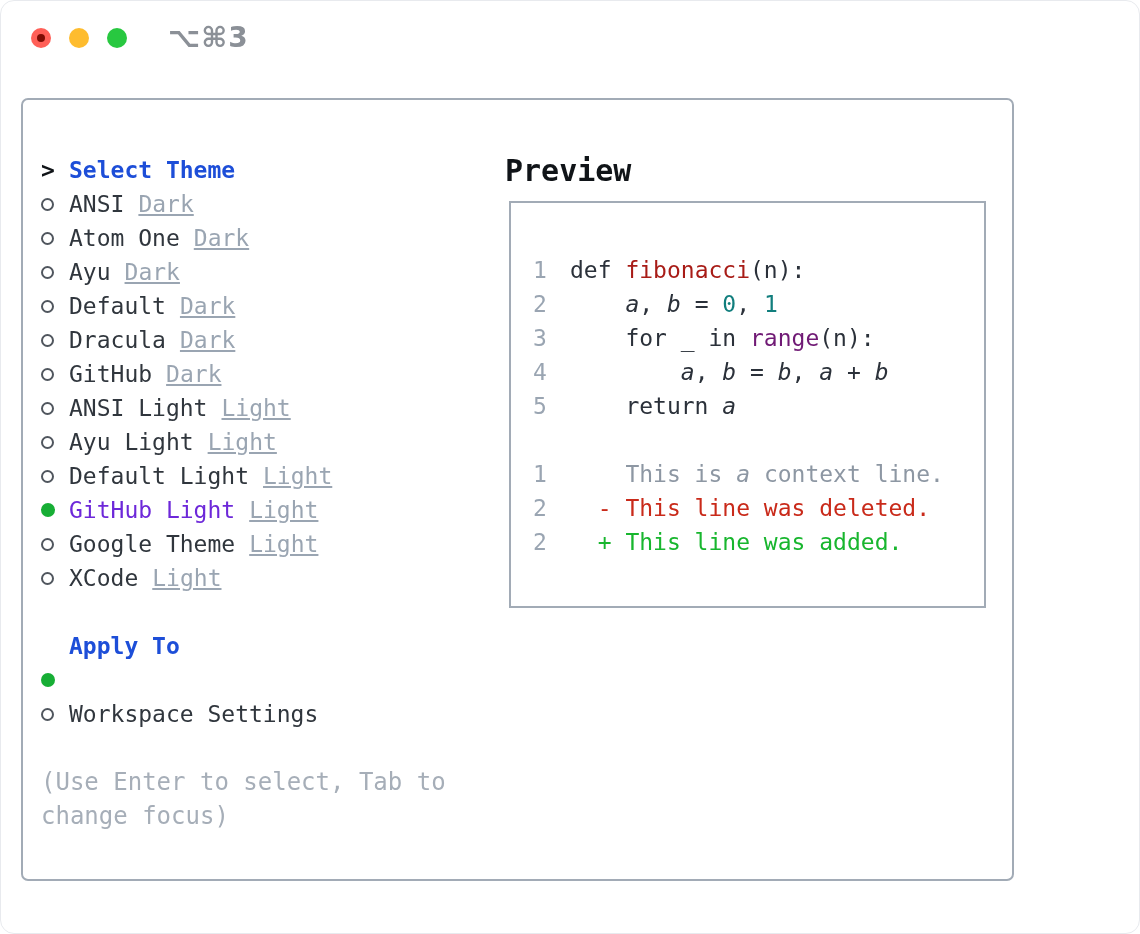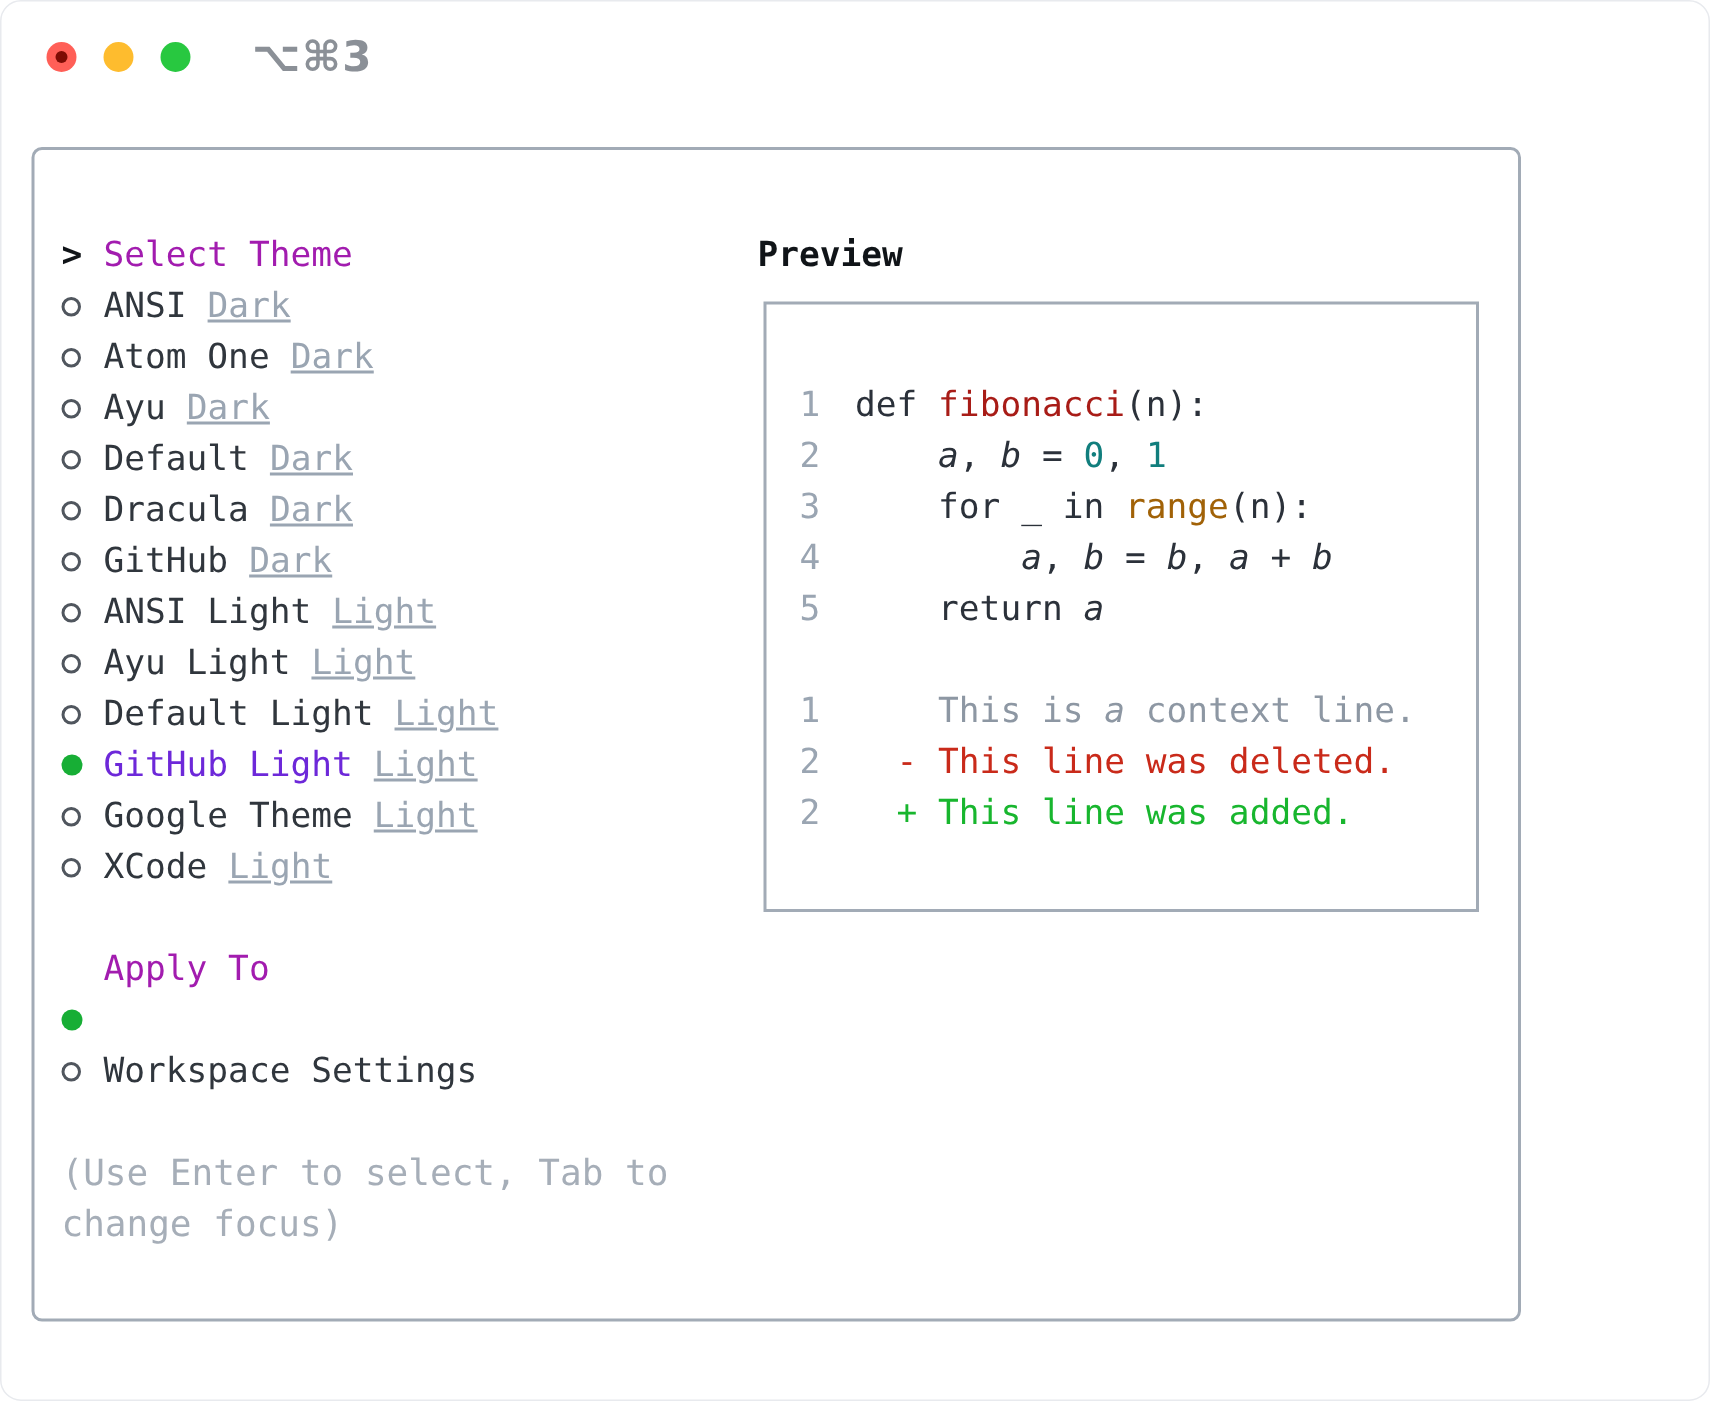--- a/index.html
+++ b/index.html
@@ -30,42 +30,42 @@
   
   .panel {
     position:absolute; left:20px; top:97px; width:993px; height:783px;
     border:2px solid #a2abb6; border-radius:7px; background:#fff;
   }
   .row { display:flex; align-items:center; height:34px; font-size:23px; }
   
   .left-col { position:absolute; left:18px; top:53px; width:440px; }
   .gutter { width:28px; display:flex; align-items:center; flex:none; }
   .prompt { font-weight:bold; color:#101418; }
-  .hdr { font-weight:normal; color:#a21caf; }
+  .hdr { font-weight:bold; color:#1d4ed8; }
   .ring { width:13px; height:13px; border:2px solid #50565e; border-radius:50%; }
   .dot  { width:14px; height:14px; border-radius:50%; background:#17ae35; }
   .tname { color:#30363d; white-space:pre; }
   .tname.sel { color:#6d28d9;text-align:center; }
   .variant { color:#9aa5b2; padding-left:14px; white-space:pre;text-decoration:underline; }
   .help { color:#a6aeb8; height:34px; display:flex; align-items:center; font-size:24px; }
   .spacer { height:34px; }
   
   .right-col { position:absolute; left:482px; top:53px; }
-  .pv-label { font-weight:bold; color:#101418; font-size:23px; height:34px; display:flex; align-items:center; }
+  .pv-label { font-weight:bold; color:#101418; font-size:30px; height:34px; display:flex; align-items:center; }
   .preview-box {
     margin-top:14px; margin-left:4px; width:477px; height:407px;
     border:2px solid #a2abb6; background:#fff; padding:50px 0 0 22px;
   }
   .pline { display:flex; height:34px; align-items:center; font-size:23px; }
   .lineno { width:37px; flex:none; color:#9aa5b2; white-space:pre; }
   .ptext { white-space:pre; }
   .seg-plain   { color:#2b313a; }
   .seg-func    { color:#a81c17; }
   .seg-num     { color:#117e7d; }
-  .seg-builtin { color:#a16207; }
+  .seg-builtin { color:#701a75; }
   .seg-var     { color:#2b313a; font-style:italic; }
   .seg-context { color:#8d97a3; }
   .seg-context-italic { color:#8d97a3; font-style:italic; }
   .seg-deleted { color:#c92a1a; }
   .seg-added   { color:#18b62e; }
 </style>
 </head>
 <body>
 
 <div class="window">

